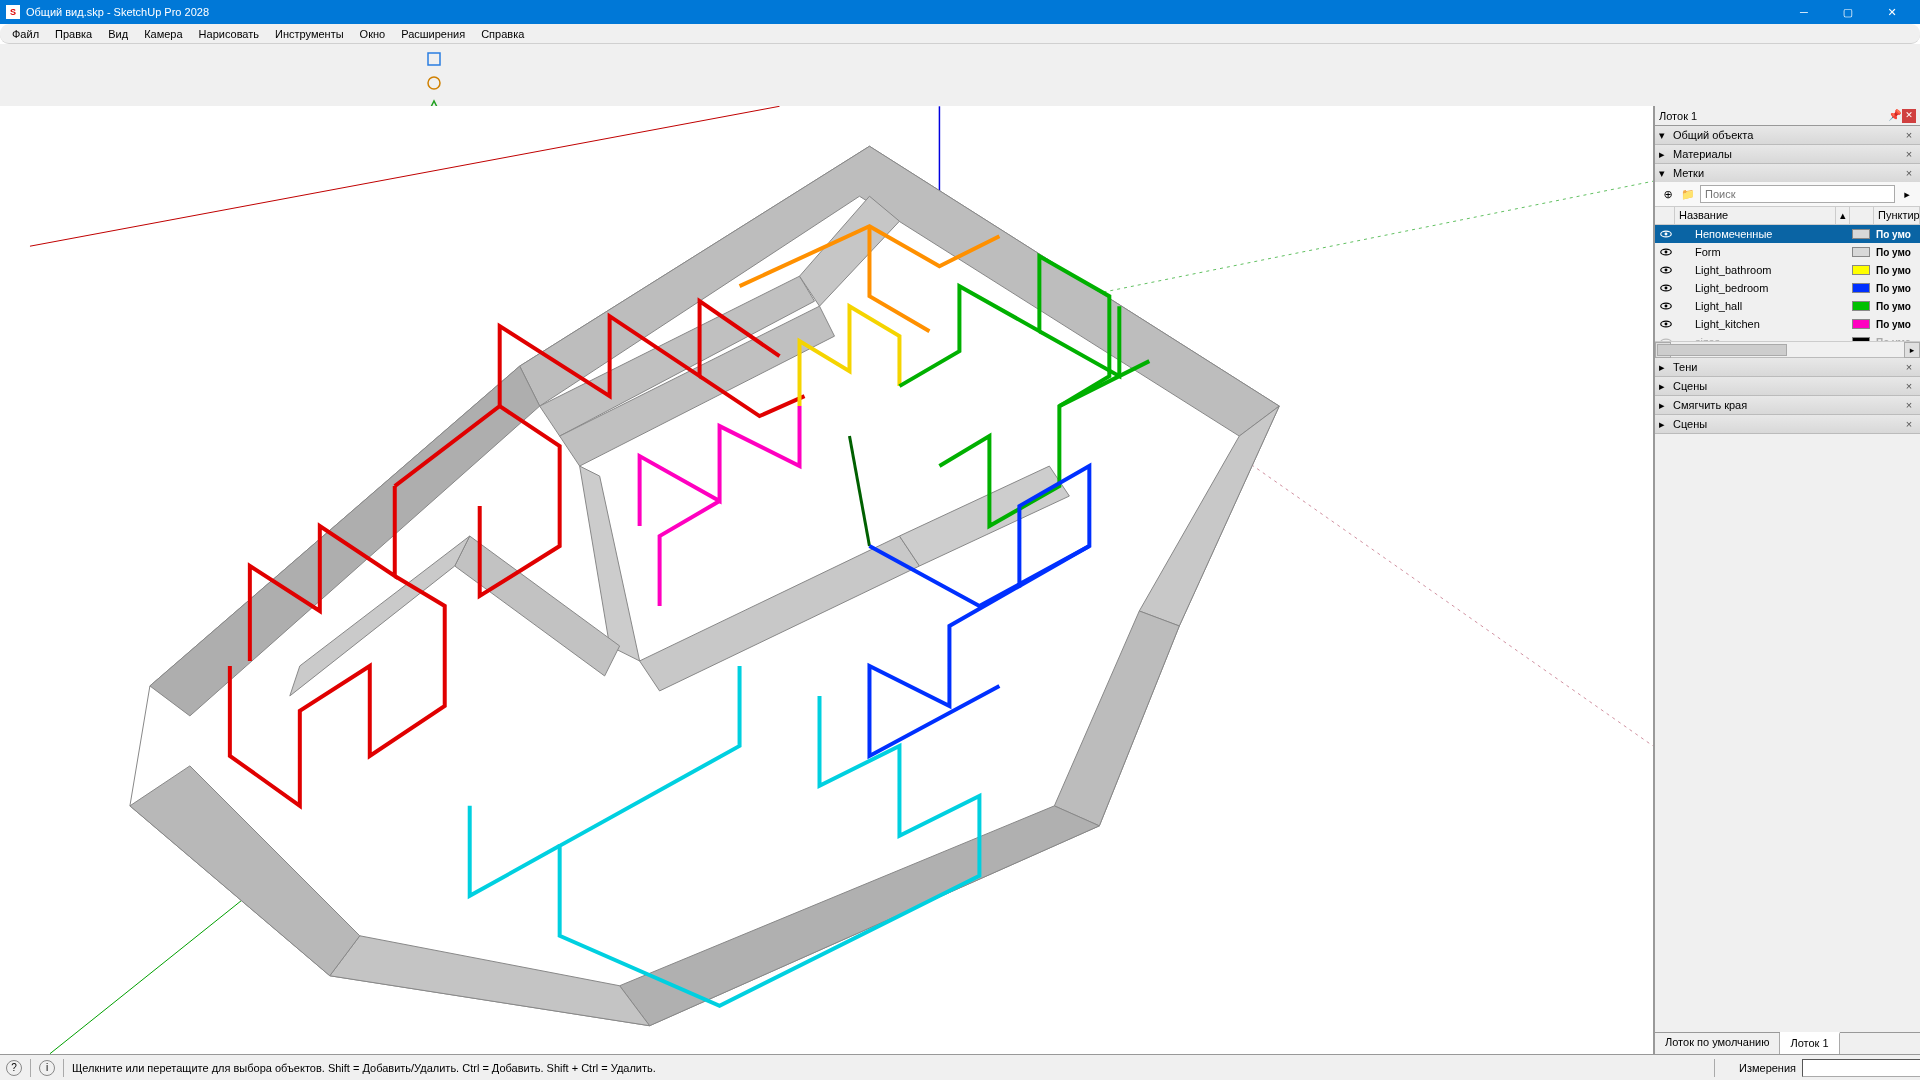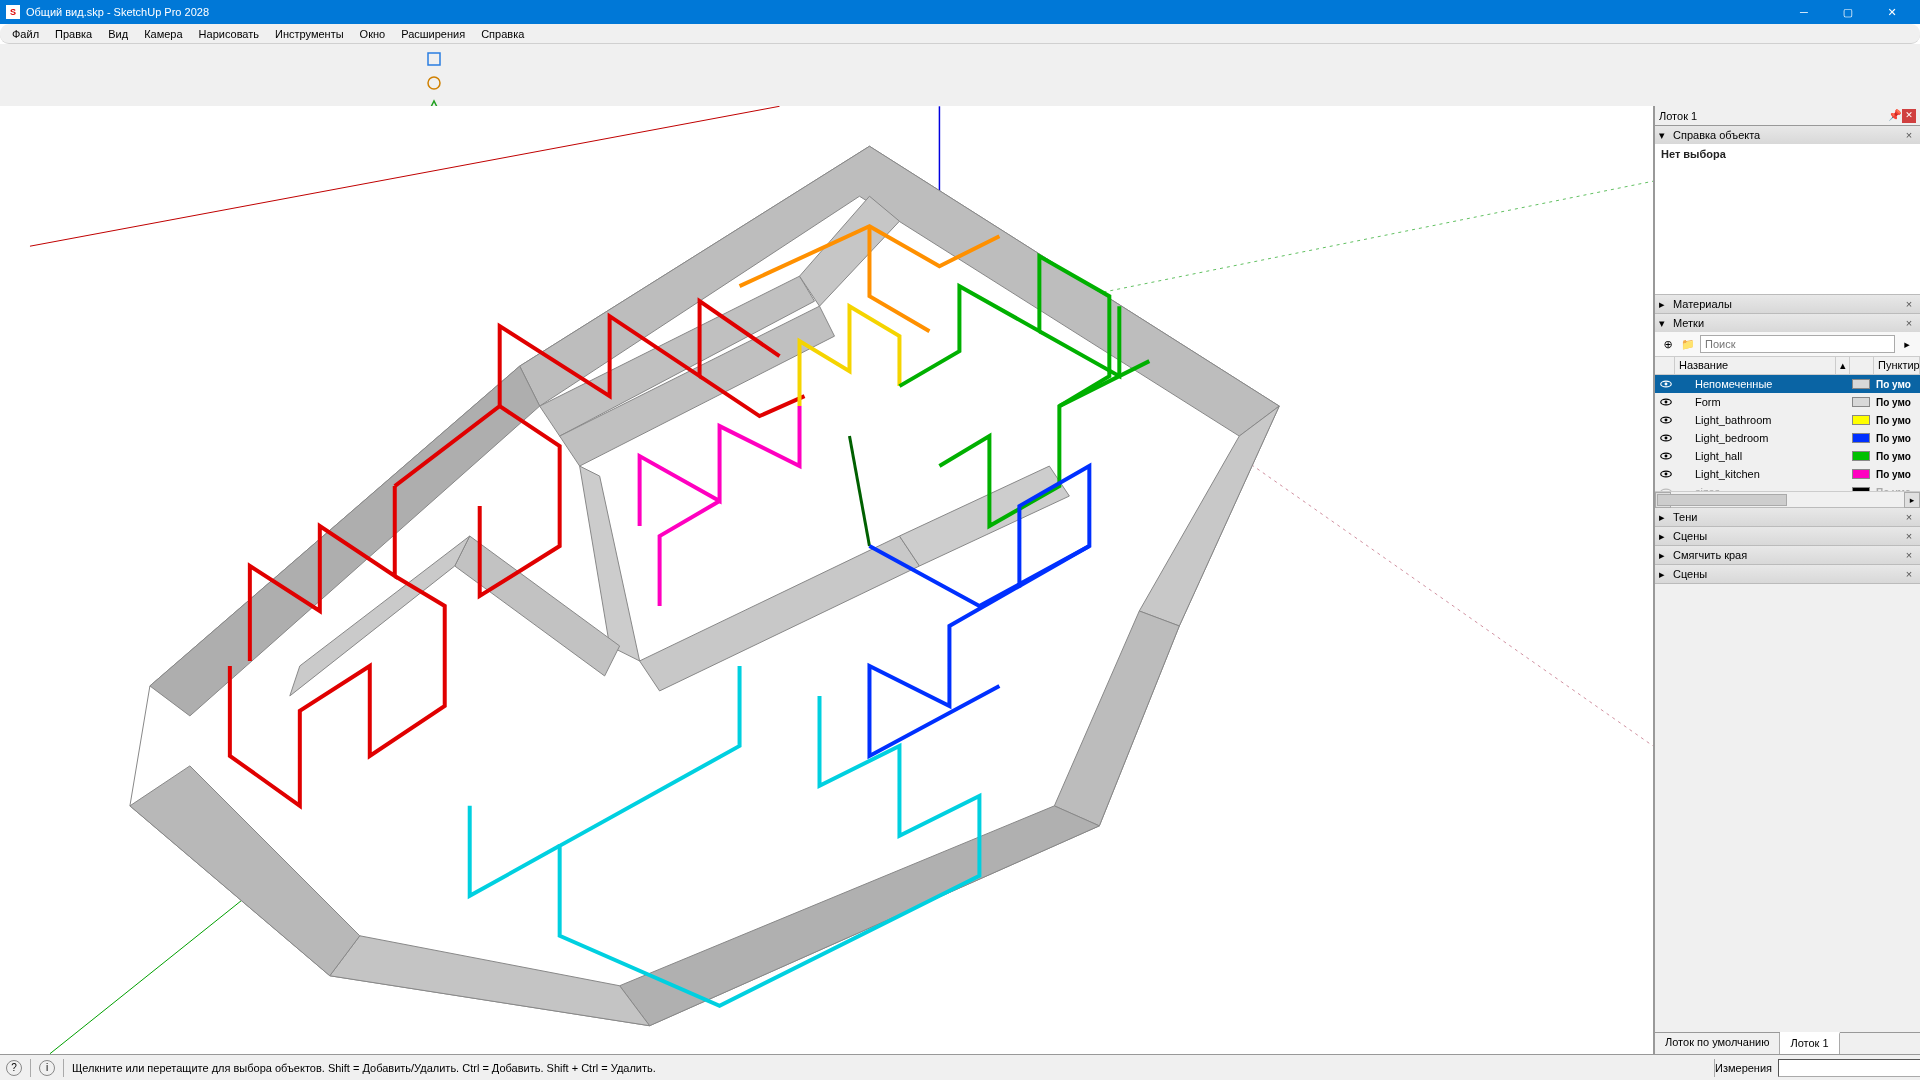--- a/index.html
+++ b/index.html
@@ -67,21 +67,21 @@
 .tray-spacer { flex:1; background:#f0f0f0; }
 .tray-bottomtabs { height:22px; display:flex; border-top:1px solid #999;}
 .tray-bottomtabs .tab { padding:3px 10px; border-right:1px solid #aaa; background:#f0f0f0; font-size:11px;}
 .tray-bottomtabs .tab.active { background:#fff; border-top:2px solid #fff; margin-top:-1px;}
 
 
 .statusbar { position:absolute; left:0; right:0; bottom:0; height:26px; background:#f0f0f0; border-top:1px solid #999; display:flex; align-items:center; padding:0 6px; gap:8px; font-size:11px;}
 .statusbar .sicon { width:16px; height:16px; border:1px solid #888; border-radius:50%; display:flex; align-items:center;justify-content:center; font-size:10px;}
 .statusbar .sep { width:1px; height:18px; background:#aaa; }
 .statusbar .hint { flex:1; }
-.statusbar .measure { width:200px; border-left:1px solid #aaa; padding-left:0; display:flex; gap:6px; align-items:center;}
+.statusbar .measure { width:200px; border-left:1px solid #aaa; padding-left:24px; display:flex; gap:6px; align-items:center;}
 .statusbar .measure input { flex:1; height:18px; border:1px inset #aaa; background:#fff;}
 </style>
 </head>
 <body>
 
 <div class="titlebar">
   <span class="icon">S</span>
   <span class="title">Общий вид.skp - SketchUp Pro 2028</span>
   <div class="winbtns">
     <div class="winbtn">─</div>
@@ -433,25 +433,22 @@
   <div class="tray">
     <div class="tray-tabhdr">
       <span class="tt">Лоток 1</span>
       <span class="pin">📌</span>
       <span class="x">✕</span>
     </div>
 
     <div class="panel">
       <div class="panel-hdr">
         <span class="arrow">▾</span>
-        <span style="flex:1">Справка объекта</span>
+        <span style="flex:1">Общий объекта</span>
         <span class="closebtn">×</span>
-      </div>
-      <div class="panel-body" style="height:150px;">
-        <b>Нет выбора</b>
       </div>
     </div>
 
     <div class="panel">
       <div class="panel-hdr">
           <span class="arrow">▸</span>
           <span style="flex:1">Материалы</span>
           <span class="closebtn">×</span>
         </div>
     </div>

